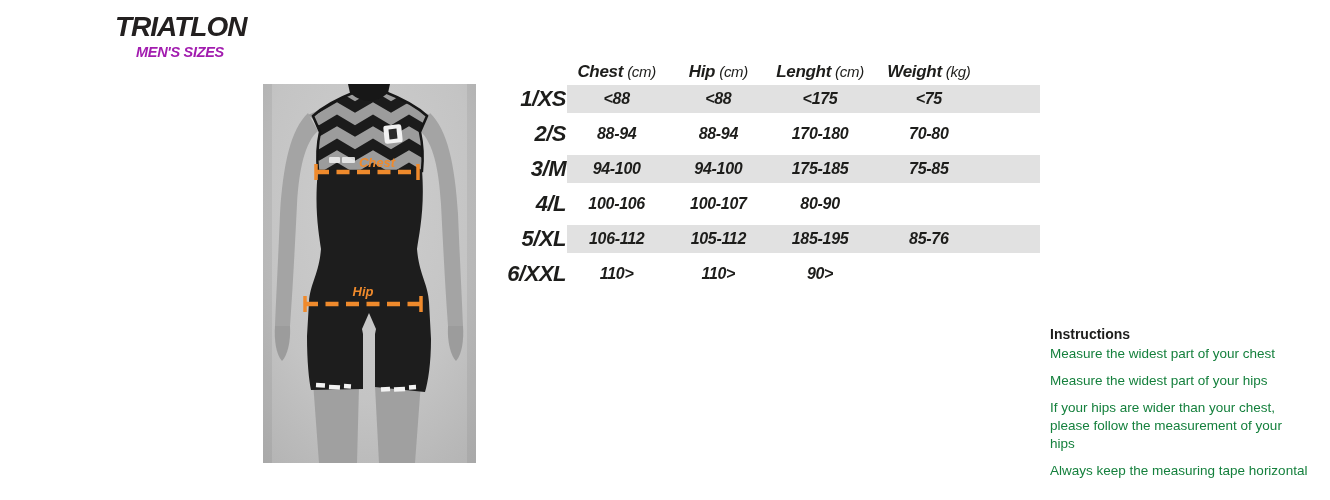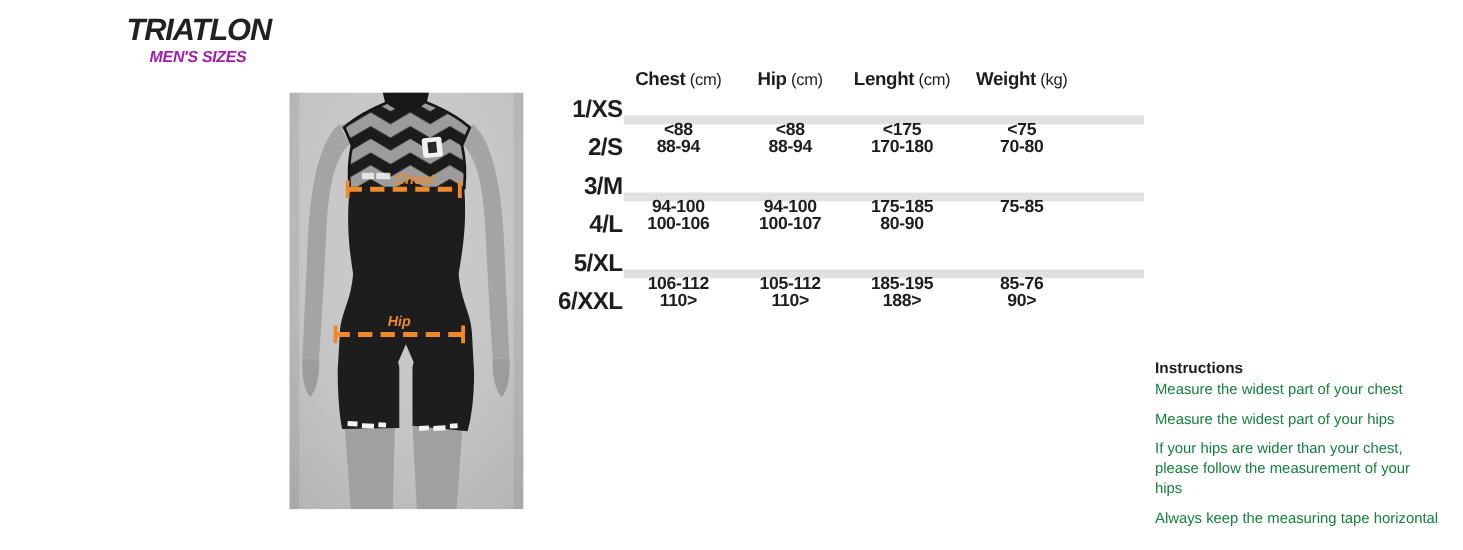--- a/index.html
+++ b/index.html
@@ -23,30 +23,30 @@
     margin-top: 3px; padding-right: 3px;
     font-size: 14.5px; font-weight: bold; font-style: italic;
     letter-spacing: -0.3px; color: #a21caf; white-space: nowrap;
   }
 
   
   .figure-wrap { position: absolute; left: 263px; top: 84px; width: 213px; height: 379px; }
   .figure-wrap svg { display: block; }
 
   
-  .size-table { position: absolute; left: 492px; top: 58px; width: 548px; }
+  .size-table { position: absolute; left: 492px; top: 58px; width: 548px; font-style: italic; }
   .t-row { display: flex; height: 28px; margin-bottom: 7px; }
   .t-head { height: 27px; margin-bottom: 0; }
   .t-label {
     width: 75px; text-align: right; padding-right: 1px;
     font-weight: bold; font-size: 22px; line-height: 28px;
     letter-spacing: -0.5px; white-space: nowrap;
   }
   .t-strip { width: 473px; display: grid; grid-template-columns: 21% 22% 21% 25% 11%; }
-  .t-strip.striped { background: #e1e1e1; margin-top: 20px; }
+  .t-strip.striped { background: #e1e1e1; }
   .t-cell {
     text-align: center; font-weight: bold; font-size: 16px; line-height: 28px;
     letter-spacing: -0.3px; white-space: nowrap;
   }
   .t-head .t-cell { line-height: 27px; font-size: 17px; }
   .t-unit { font-weight: normal; font-size: 15px; margin-left: 4px; }
 
   
   .instructions { position: absolute; left: 1050px; top: 325px; width: 260px; }
   .instructions-title { font-weight: bold; font-size: 14px; line-height: 18px; }
@@ -212,21 +212,20 @@
         <div class="t-cell">85-76</div>
         <div class="t-cell"></div>
       </div>
     </div>
 
     <div class="t-row">
       <div class="t-label">6/XXL</div>
       <div class="t-strip">
         <div class="t-cell">110&gt;</div>
         <div class="t-cell">110&gt;</div>
-        <div class="t-cell">188&gt;</div>
         <div class="t-cell">90&gt;</div>
         <div class="t-cell"></div>
       </div>
     </div>
 
   </div>
 
   <div class="instructions">
     <div class="instructions-title">Instructions</div>
     <p>Measure the widest part of your chest</p>

